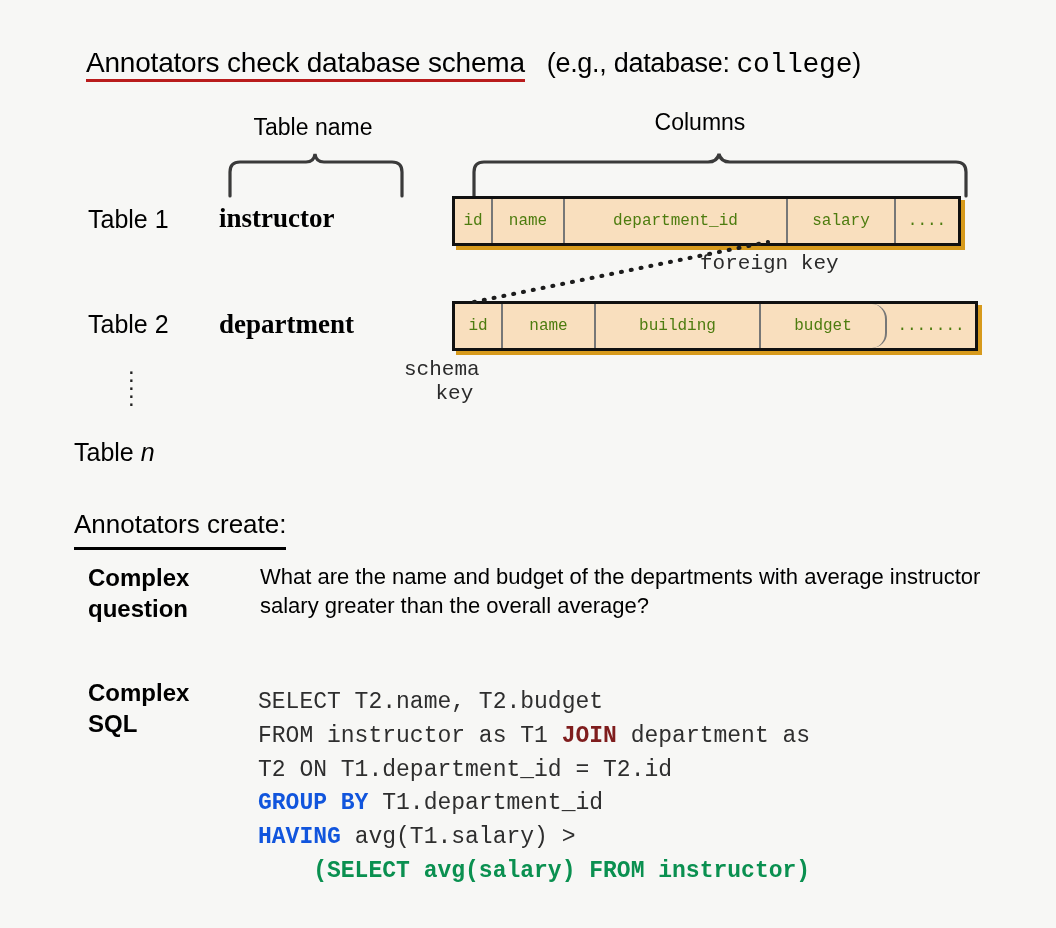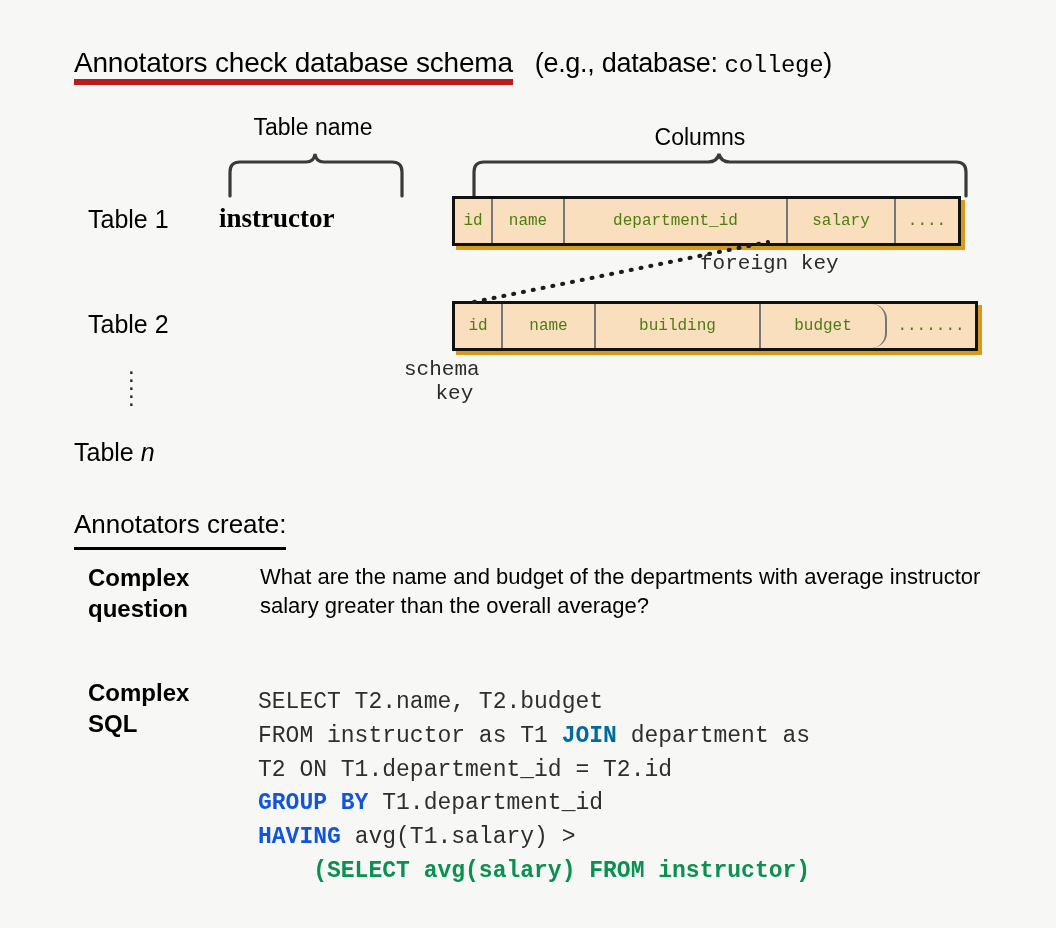--- a/index.html
+++ b/index.html
@@ -27,43 +27,44 @@
     left: 74px;
     top: 48px;
     display: flex;
     align-items: baseline;
     white-space: nowrap;
   }
   .header-title {
     font-size: 28px;
     font-weight: 400;
     letter-spacing: -0.2px;
-    border-bottom: 6px solid #b91c1c;
+    border-bottom: 3px solid #b91c1c;
     padding-bottom: 2px;
     line-height: 1.05;
+    margin-left: 12px;
   }
   .header-eg {
     font-size: 27px;
     margin-left: 22px;
     letter-spacing: -0.3px;
   }
   .header-db {
     font-family: "Liberation Mono", "DejaVu Sans Mono", monospace;
-    font-size: 24px;
+    font-size: 28px;
   }
 
   
   .brace-label {
     position: absolute;
     font-size: 23px;
     text-align: center;
     white-space: nowrap;
   }
   .brace-label.tablename { left: 243px; top: 114px; width: 140px; }
-  .brace-label.columns   { left: 625px; top: 124px; width: 150px; }
+  .brace-label.columns   { left: 625px; top: 109px; width: 150px; }
 
   .brace {
     position: absolute;
   }
 
   
   .row-label {
     position: absolute;
     font-size: 25px;
     white-space: nowrap;
@@ -172,21 +173,21 @@
   .sql-block {
     position: absolute;
     left: 258px;
     top: 686px;
     font-family: "Liberation Mono", "DejaVu Sans Mono", monospace;
     font-size: 23px;
     line-height: 1.47;
     color: #2e2e2e;
     white-space: pre;
   }
-  .kw-red   { color: #0369a1; font-weight: bold; }
+  .kw-red   { color: #7f1d1d; font-weight: bold; }
   .kw-blue  { color: #1155dd; font-weight: bold; }
   .kw-green { color: #0a9050; font-weight: bold; }
 </style>
 </head>
 <body>
 
 <div class="page">
 
   <div class="header">
     <span class="header-title">Annotators check database schema</span>
@@ -210,20 +211,21 @@
 
   <div class="vdots">
     <span>.</span>
     <span>.</span>
     <span>.</span>
     <span>.</span>
     <span>.</span>
   </div>
 
   <div class="table-name n1">instructor</div>
+  <div class="table-name n2">department</div>
 
   <div class="schema-table t1">
     <div class="cell" style="width:38px;">id</div>
     <div class="cell" style="width:72px;">name</div>
     <div class="cell" style="width:223px;">department_id</div>
     <div class="cell" style="width:108px;">salary</div>
     <div class="cell" style="width:62px;">....</div>
   </div>
 
   <div class="schema-table t2">

